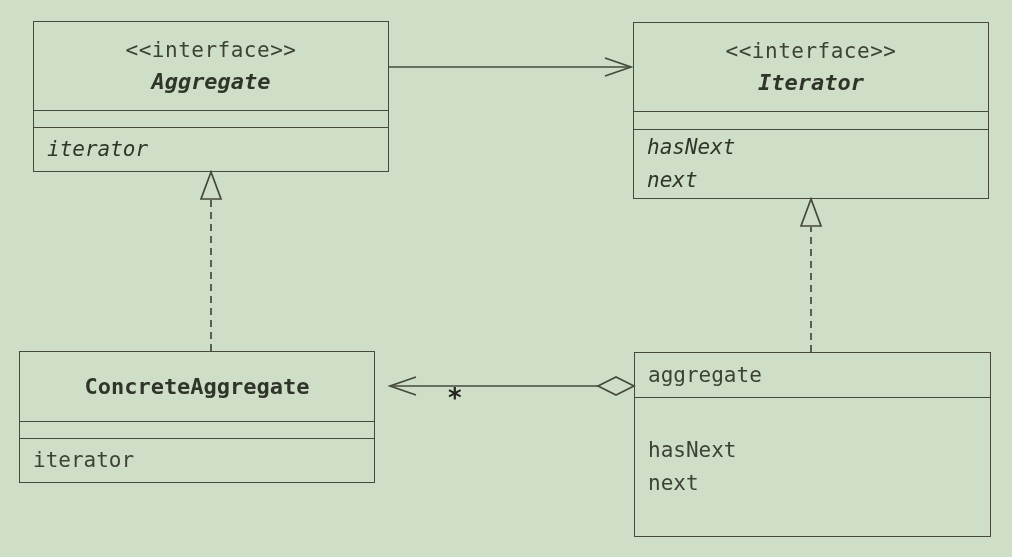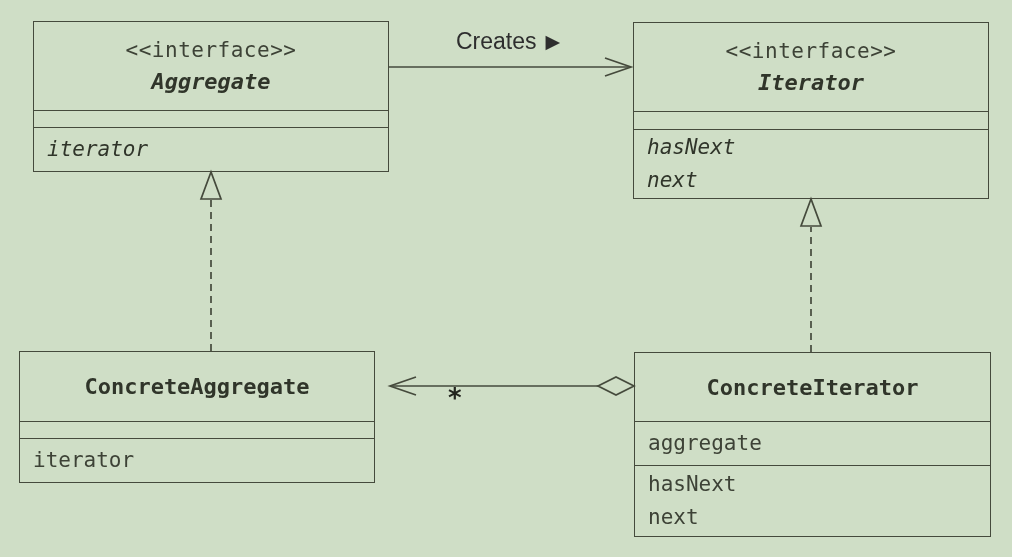--- a/index.html
+++ b/index.html
@@ -113,32 +113,25 @@
     <div class="compartment header" style="height:69px;">
       <div class="class-name">ConcreteAggregate</div>
     </div>
     <div class="compartment" style="height:17px;"></div>
     <div class="compartment members" style="flex:1;">
       <div class="member">iterator</div>
     </div>
   </div>
 
   <div class="uml-class" style="left:634px;top:352px;width:357px;height:185px;">
-    <div class="compartment header" style="height:68px;">
-      <div class="class-name">ConcreteIterator</div>
-    </div>
     <div class="compartment members" style="height:44px;">
       <div class="member">aggregate</div>
     </div>
     <div class="compartment members" style="flex:1;">
       <div class="member">hasNext</div>
       <div class="member">next</div>
     </div>
   </div>
 
-  <div class="edge-label" style="left:456px;top:28px;">
-    <span>Creates</span>
-    <span class="tri">▶</span>
-  </div>
 
   <span class="multiplicity" style="left:447px;top:385px;">*</span>
 
 </div>
 
 </body></html>

